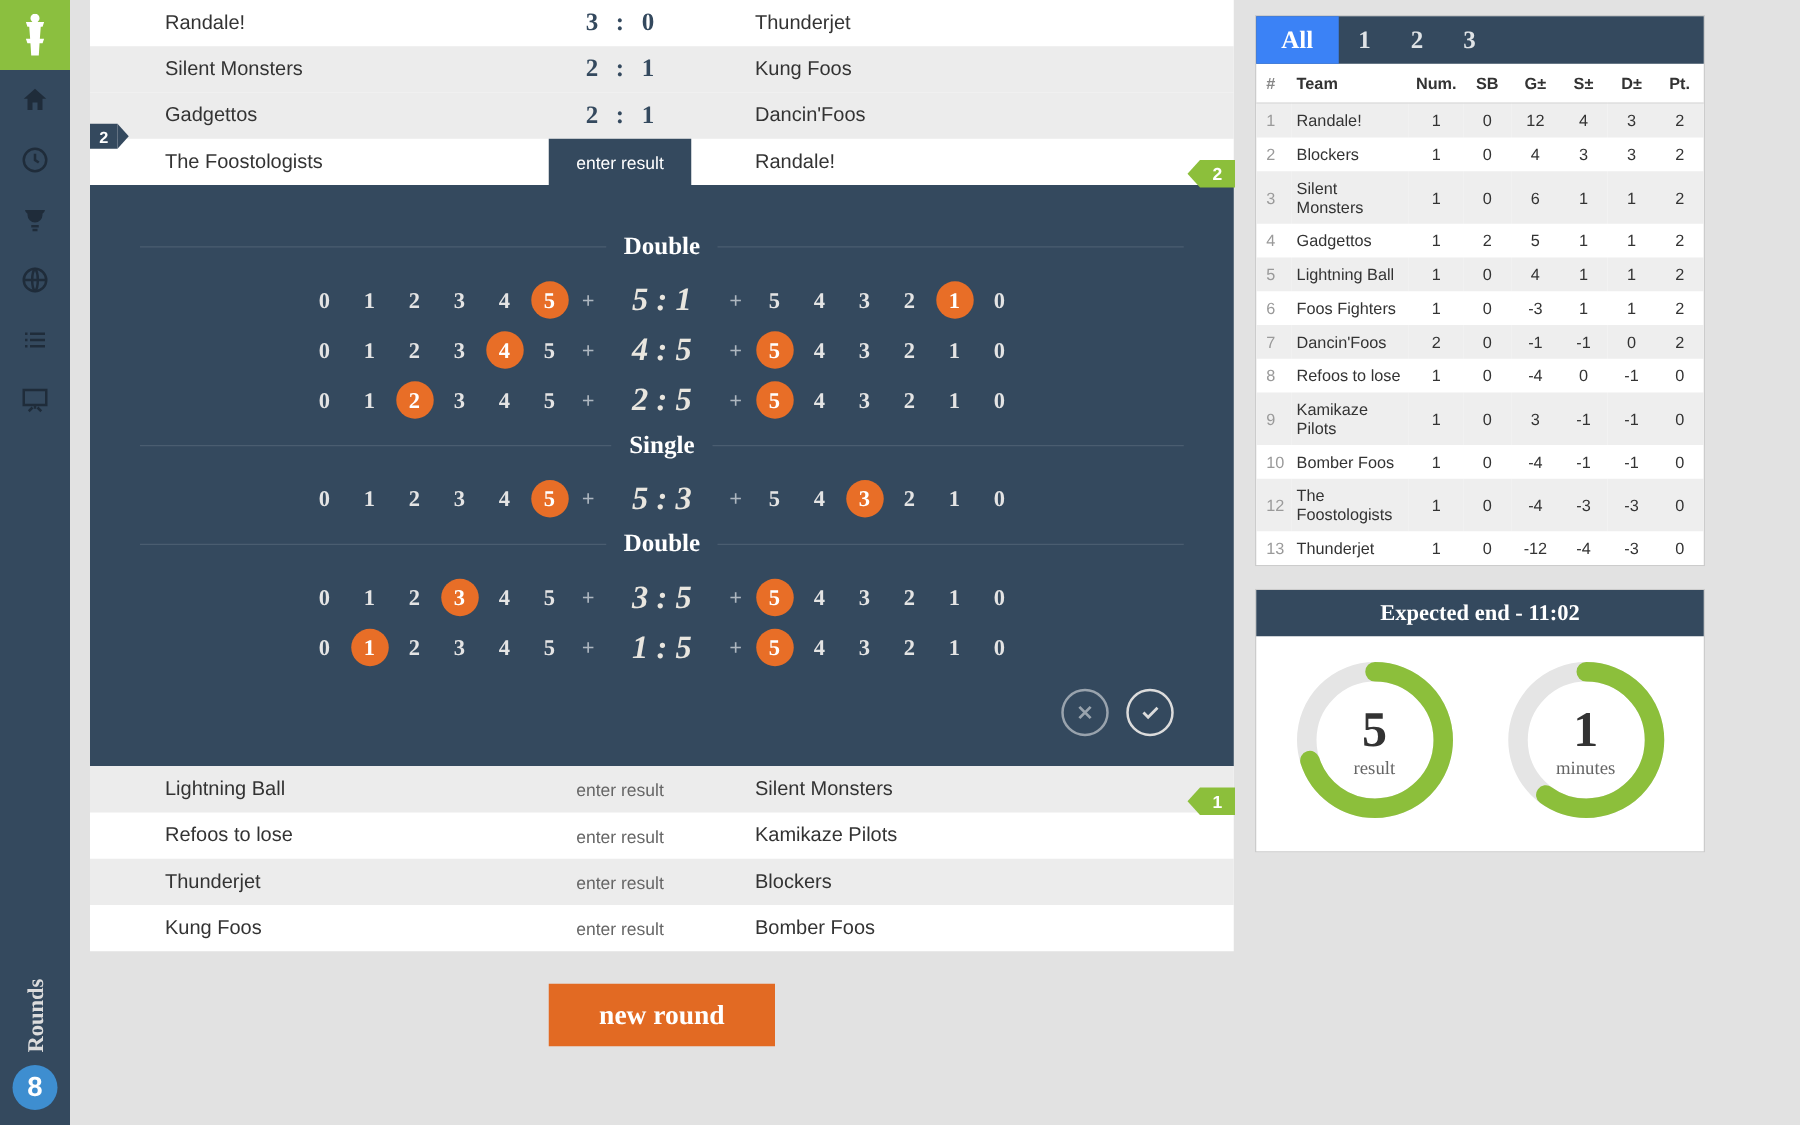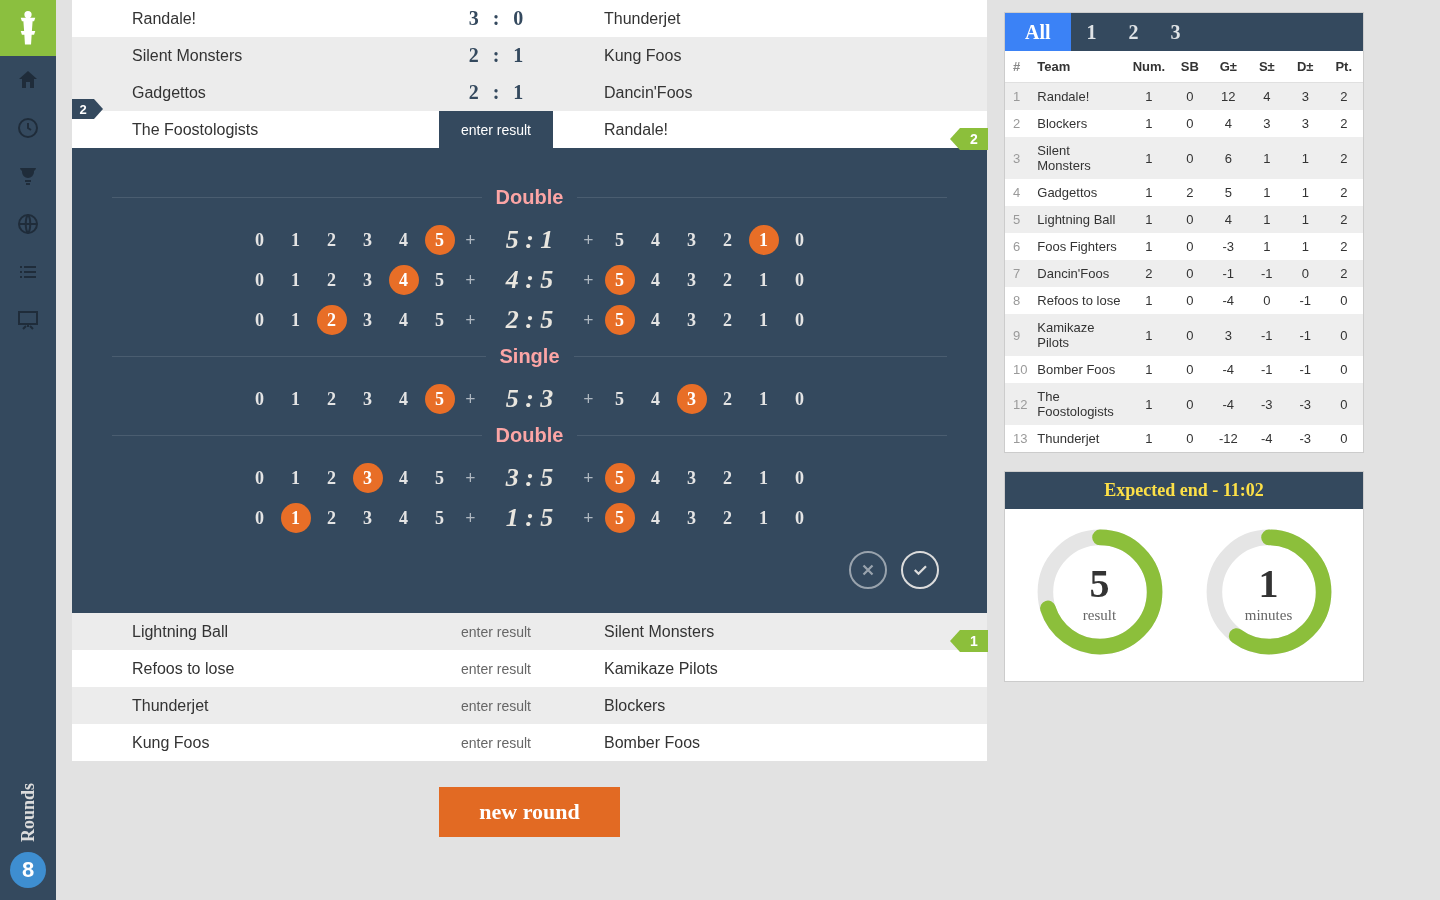--- a/index.html
+++ b/index.html
@@ -154,23 +154,23 @@
   width: 114px;
   justify-self: center;
 }
 
 .result-panel {
   background: #34495e;
   color: #e6e6e6;
   padding: 28px 40px 24px;
 }
 .sect-title {
-  font-family: Liberation Sans, sans-serif;
+  font-family: Liberation Serif, serif;
   font-weight: 700;
-  color: #fca5a5;
+  color: #ffffff;
   font-size: 20px;
   text-align:center;
   margin: 10px 0 16px;
   display: flex;
   align-items: center;
   gap: 14px;
 }
 .sect-title::before, .sect-title::after {
   content:""; flex:1; height:1px; background: #4a5d70;
 }
@@ -276,21 +276,21 @@
 .stand-table tbody td:nth-child(n+3){ text-align:center;}
 .stand-table tbody tr:nth-child(odd){ background:#eeeeee; }
 
 .timer-card {
   margin-top: 18px;
   background:#fff;
   border:1px solid #ccc;
 }
 .timer-head {
   background:#34495e;
-  color:#fde047;
+  color:#ffffff;
   font-family: Georgia, serif;
   font-weight:700;
   font-size:18px;
   text-align:center;
   padding: 8px 0;
 }
 .gauges {
   display:flex; justify-content:space-around;
   padding: 18px 10px 24px;
 }

